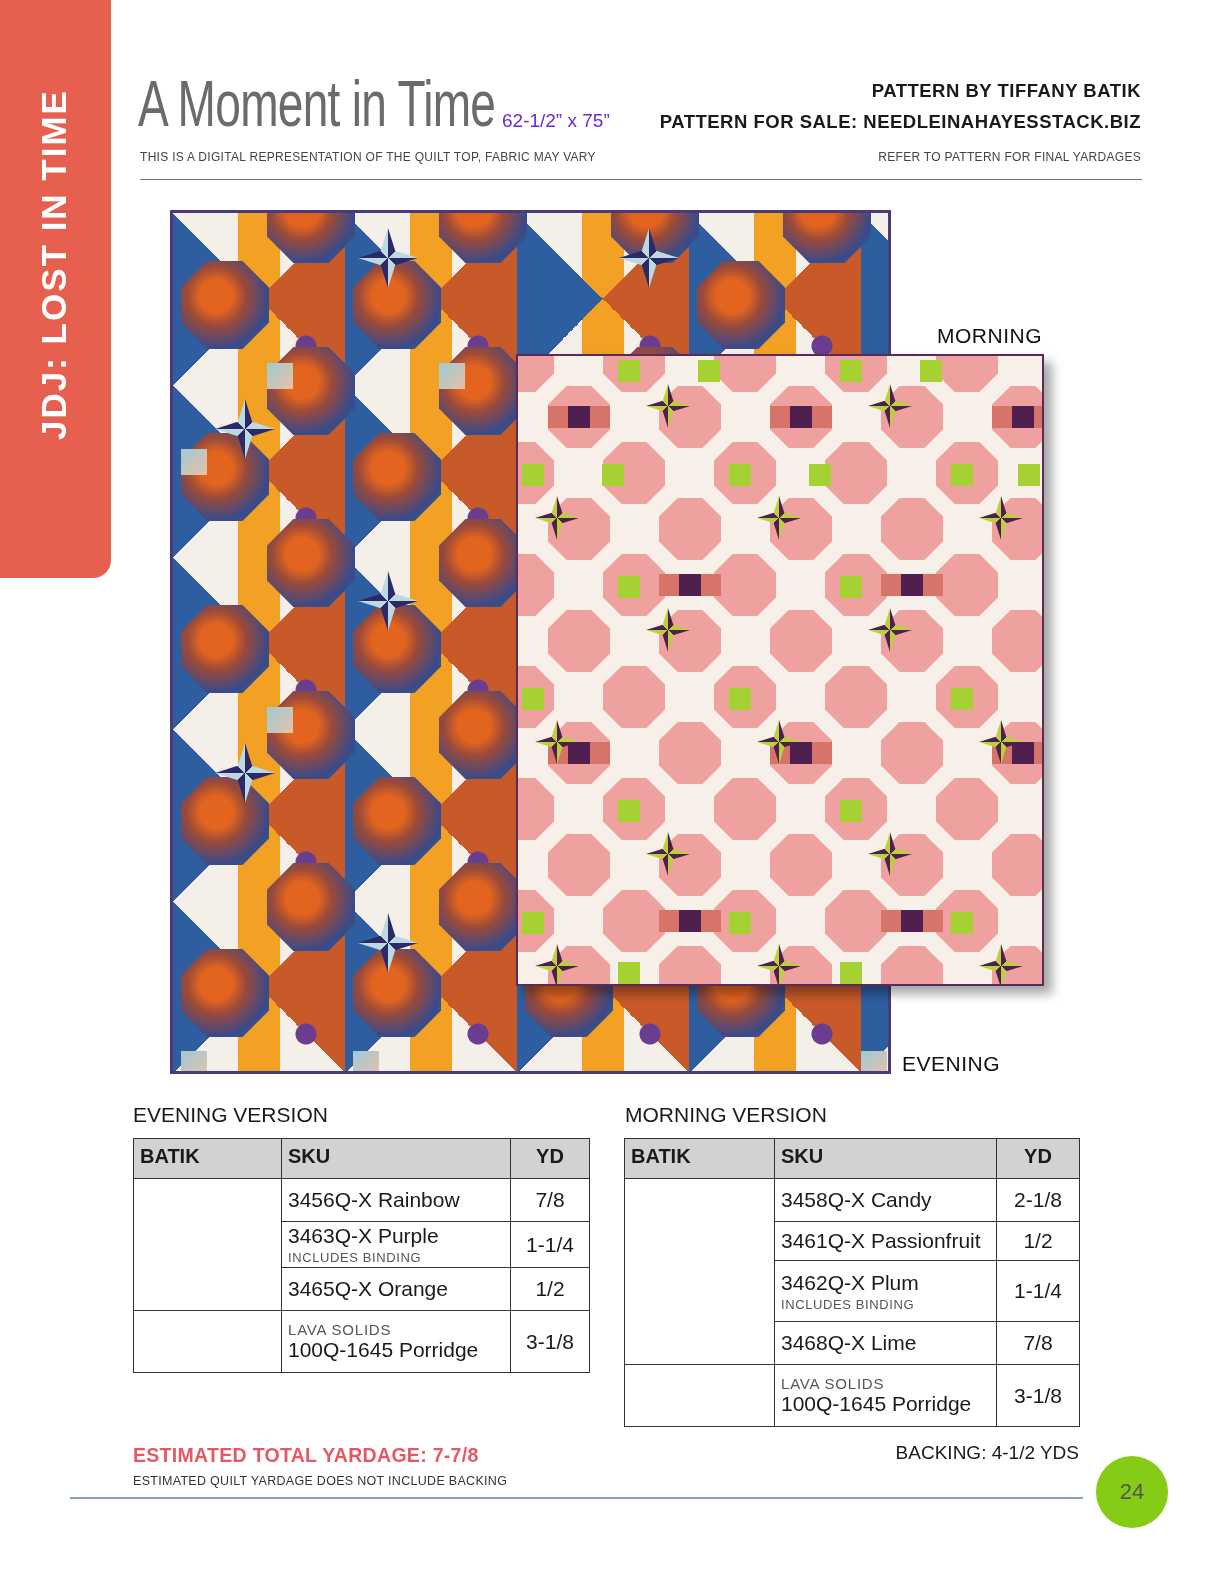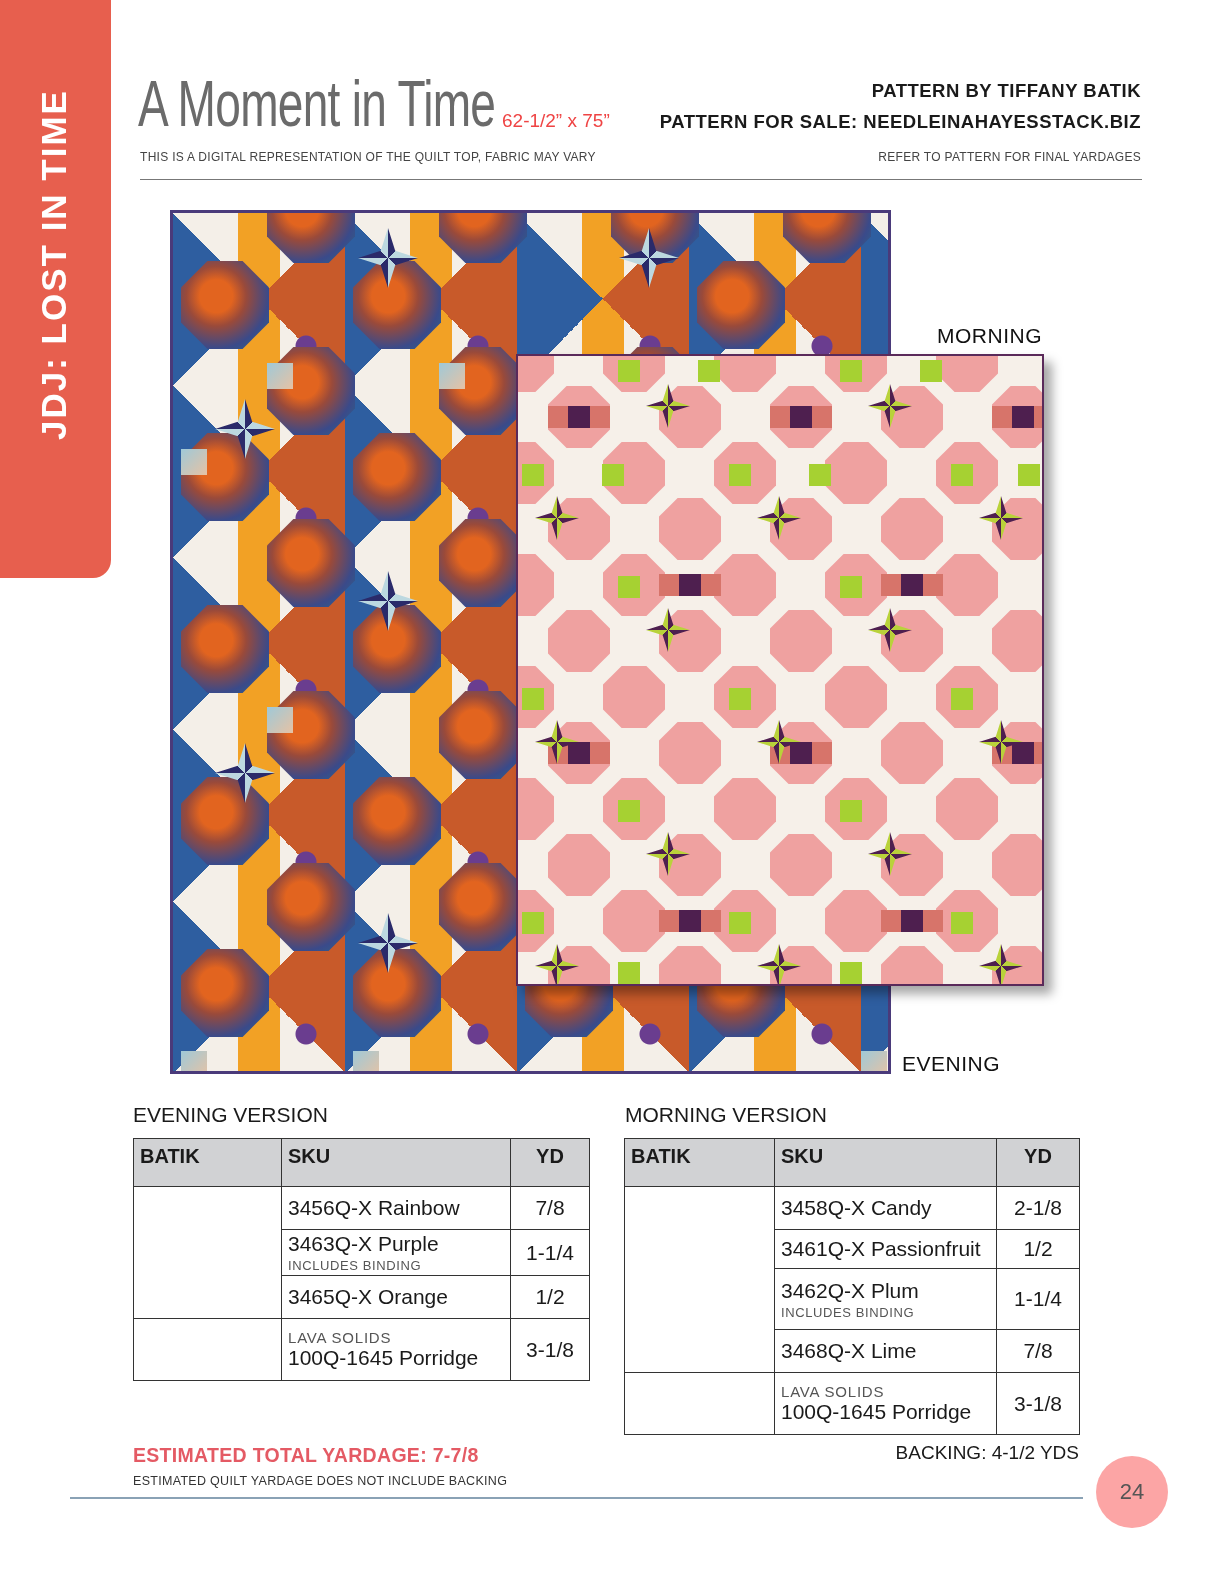--- a/index.html
+++ b/index.html
@@ -17,21 +17,21 @@
     line-height: 80px; white-space: nowrap;
   }
 
   .title {
     position: absolute; left: 138px; top: 66px;
     font-family: "Liberation Sans Narrow", "Liberation Sans", sans-serif;
     font-size: 64px; color: #6b6b6b; letter-spacing: -1px;
     transform: scaleX(0.72); transform-origin: 0 0; white-space: nowrap; line-height: 76px;
   }
   .dims {
-    position: absolute; left: 502px; top: 110px; font-size: 19px; color: #ef4444; white-space: nowrap;
+    position: absolute; left: 502px; top: 110px; font-size: 19px; color: #6d28d9; white-space: nowrap;
   }
   .disclaimer-left {
     position: absolute; left: 140px; top: 150px; font-size: 12px; color: #444; letter-spacing: 0.3px; white-space: nowrap;
   }
   .pattern-by {
     position: absolute; right: 73px; top: 80px; font-size: 18.5px; font-weight: bold; color: #1a1a1a; letter-spacing: 0.5px; white-space: nowrap;
   }
   .pattern-sale {
     position: absolute; right: 73px; top: 111px; font-size: 18.5px; font-weight: bold; color: #1a1a1a; letter-spacing: 0.5px; white-space: nowrap;
   }
@@ -98,21 +98,21 @@
   
   .section-title { position: absolute; font-size: 21px; color: #1a1a1a; white-space: nowrap; }
   .evening-title { left: 133px; top: 1103px; }
   .morning-title { left: 625px; top: 1103px; }
 
   table.fabric {
     position: absolute; border-collapse: collapse; table-layout: fixed;
   }
   table.fabric th, table.fabric td { border: 1.5px solid #333; }
   table.fabric th {
-    background: #d1d2d4; font-weight: bold; font-size: 20px; text-align: left; padding: 6px 6px 18px 6px; height: 35px; color: #1a1a1a;
+    background: #d1d2d4; font-weight: bold; font-size: 20px; text-align: left; padding: 6px 6px 10px 6px; height: 35px; color: #1a1a1a;
   }
   table.fabric th.yd { text-align: center; }
   table.fabric td.swatch { padding: 0; border-right: 1.5px solid #333; border-left: 1.5px solid #333; border-top: none; border-bottom: none; }
   table.fabric td.swatch div { width: 100%; height: 100%; }
   table.fabric td.sku { font-size: 21px; padding: 2px 6px; vertical-align: middle; color: #1a1a1a; }
   table.fabric td.yd { font-size: 21px; text-align: center; vertical-align: middle; color: #1a1a1a; }
   .sub { display: block; font-size: 13px; color: #555; letter-spacing: 0.6px; margin-top: 2px; }
   .pre { display: block; font-size: 15px; color: #555; letter-spacing: 0.8px; margin-bottom: 0px; }
 
   .tbl-evening { left: 133px; top: 1138px; width: 456px; }
@@ -124,21 +124,21 @@
   .total-note {
     position: absolute; left: 133px; top: 1474px; font-size: 12.5px; color: #333; letter-spacing: 0.3px; white-space: nowrap;
   }
   .backing {
     position: absolute; right: 135px; top: 1442px; font-size: 19px; color: #1a1a1a; white-space: nowrap;
   }
   .footer-rule {
     position: absolute; left: 70px; top: 1497px; width: 1013px; height: 2px; background: #8aa2b5;
   }
   .page-circle {
-    position: absolute; left: 1096px; top: 1456px; width: 72px; height: 72px; border-radius: 50%; background: #fca5a5;
+    position: absolute; left: 1096px; top: 1456px; width: 72px; height: 72px; border-radius: 50%; background: #84cc16;
     display: flex; align-items: center; justify-content: center;
   }
   .page-num { font-size: 22px; color: #555; font-weight: normal; }
 </style>
 </head>
 <body>
 
 <div class="side-tab">
   <div class="side-tab-text">JDJ: LOST IN TIME</div>
 </div>

